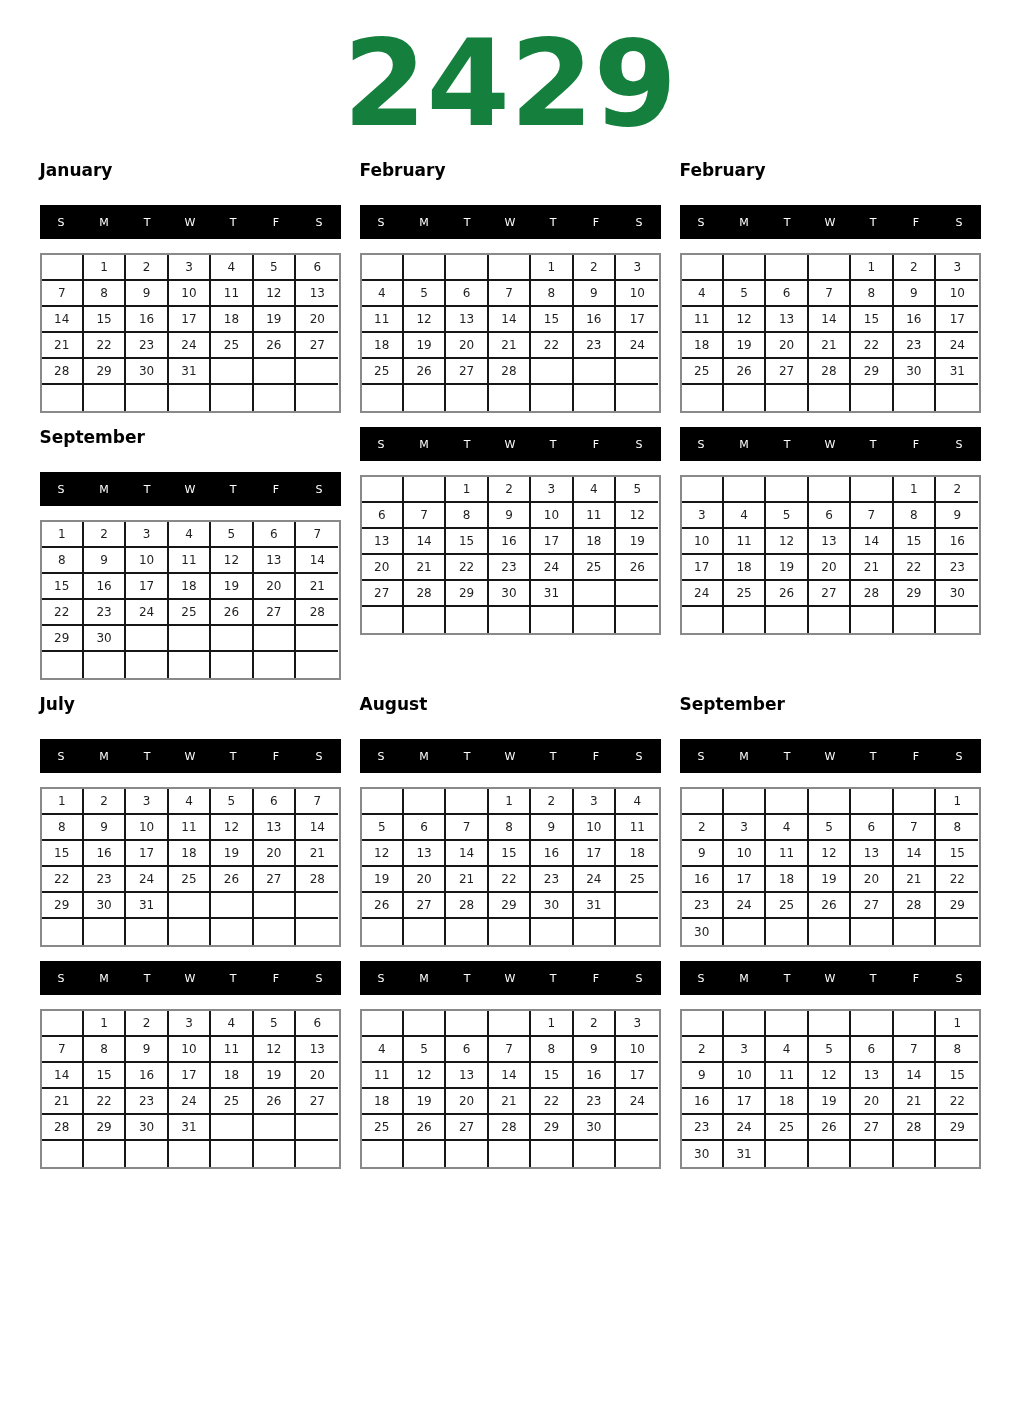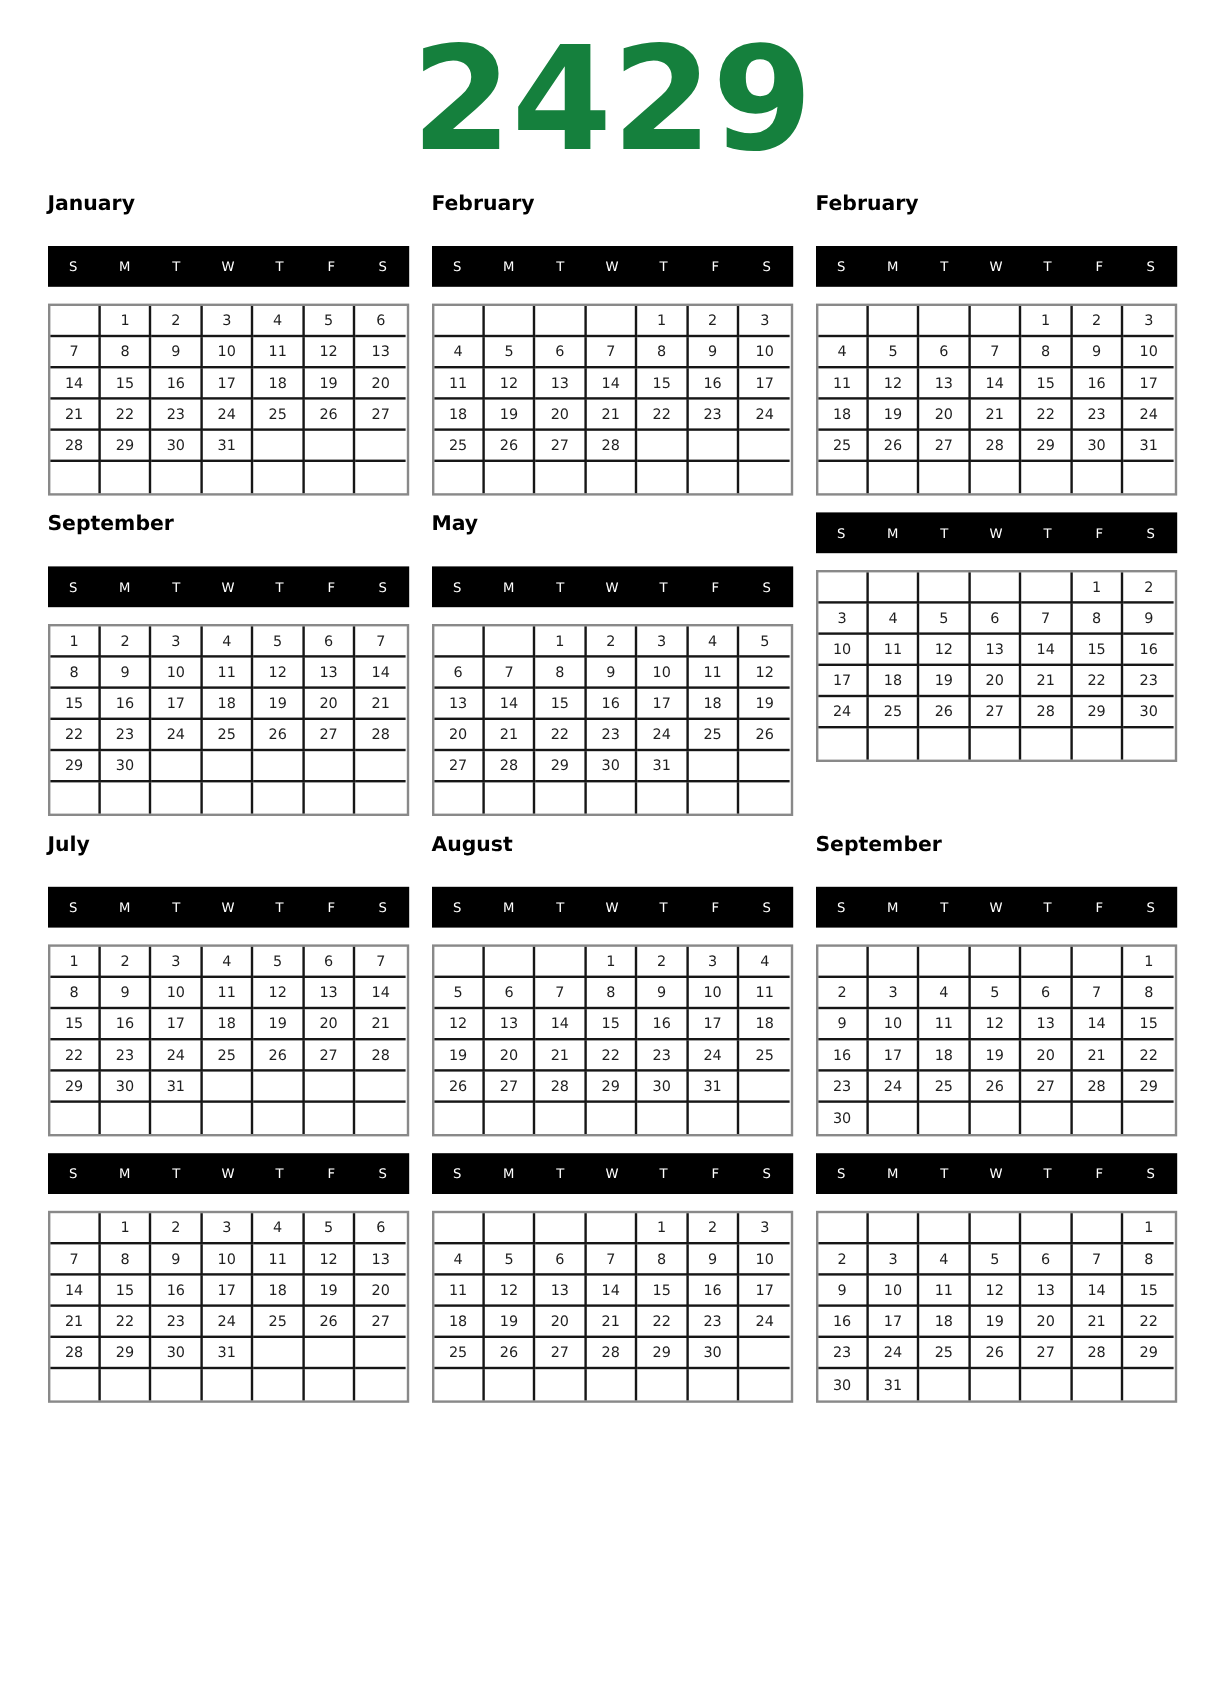--- a/index.html
+++ b/index.html
@@ -337,21 +337,20 @@
           <div class="cell"></div>
           <div class="cell"></div>
           <div class="cell"></div>
           <div class="cell"></div>
           <div class="cell"></div>
           <div class="cell"></div>
         </div>
       </div>
     </div>
     <div class="month">
-      <div class="month-title">May</div>
       <div class="dow-bar">
         <span class="dow">S</span>
         <span class="dow">M</span>
         <span class="dow">T</span>
         <span class="dow">W</span>
         <span class="dow">T</span>
         <span class="dow">F</span>
         <span class="dow">S</span>
       </div>
       <div class="grid">

